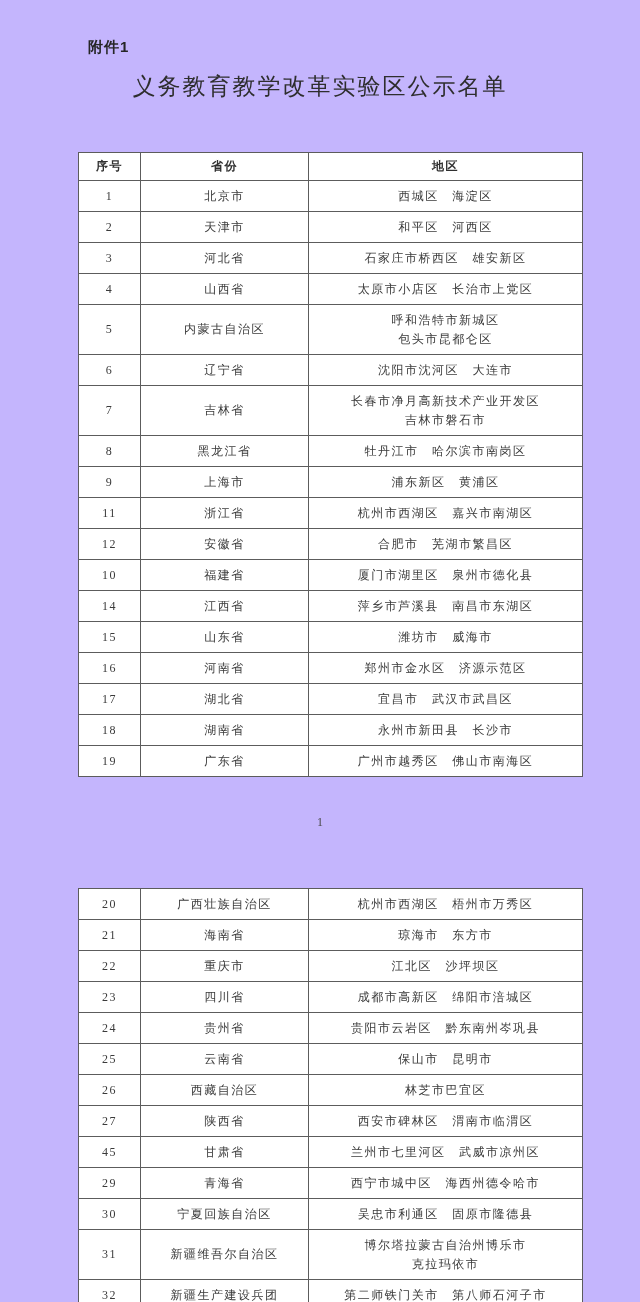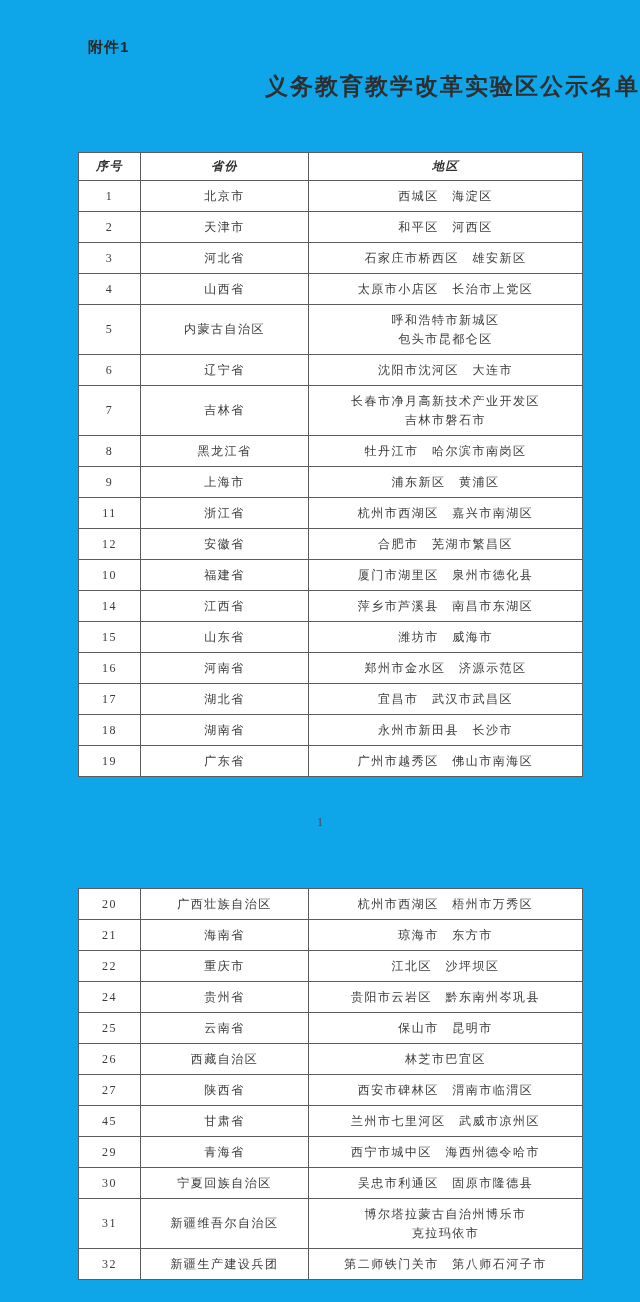--- a/index.html
+++ b/index.html
@@ -5,38 +5,38 @@
   * { margin: 0; padding: 0; box-sizing: border-box; }
   html, body { background: #ffffff; }
   body {
     width: 640px; height: 1302px;
     font-family: "Liberation Serif", "DejaVu Serif", serif;
     color: #3a3a3a;
   }
   .page {
     position: relative;
     width: 640px; height: 1302px;
-    background: #0ea5e9;
+    background: #c4b5fd;
     overflow: hidden;
   }
   .attachment {
     position: absolute;
     left: 88px; top: 38px;
     font-family: "Liberation Sans", "DejaVu Sans", sans-serif;
     font-weight: bold;
     font-size: 15px;
     color: #262626;
     letter-spacing: 1px;
   }
   .title {
     position: absolute;
     left: 0; top: 71px; width: 100%;
-    text-align: right;
+    text-align: center;
     font-size: 23px;
-    font-weight: bold;
+    font-weight: normal;
     letter-spacing: 2px;
     color: #2e2e2e;
   }
   table.list-table {
     position: absolute;
     left: 78px;
     width: 504px;
     border-collapse: collapse;
     table-layout: fixed;
     background: #ffffff;
@@ -50,21 +50,21 @@
     border: 1px solid #5c5c5c;
     text-align: center;
     vertical-align: middle;
     font-size: 12px;
     line-height: 1.55;
     letter-spacing: 1.5px;
     color: #3a3a3a;
     padding: 2px 3px;
     overflow: hidden;
   }
-  thead tr { height: 28px; font-style: italic; }
+  thead tr { height: 28px; }
   th { font-weight: bold; color: #303030; }
   tbody tr { height: 31px; }
   tbody tr.tall { height: 50px; }
   td .region-line { text-align: center; }
   .pagenum {
     position: absolute;
     left: 0; top: 815px; width: 100%;
     text-align: center;
     font-size: 12px;
     color: #4a4a4a;
@@ -248,20 +248,27 @@
           </td>
         </tr>
         <tr>
           <td>22</td>
           <td>重庆市</td>
           <td>
             <div class="region-line">江北区　沙坪坝区</div>
           </td>
         </tr>
         <tr>
+          <td>23</td>
+          <td>四川省</td>
+          <td>
+            <div class="region-line">成都市高新区　绵阳市涪城区</div>
+          </td>
+        </tr>
+        <tr>
           <td>24</td>
           <td>贵州省</td>
           <td>
             <div class="region-line">贵阳市云岩区　黔东南州岑巩县</div>
           </td>
         </tr>
         <tr>
           <td>25</td>
           <td>云南省</td>
           <td>

